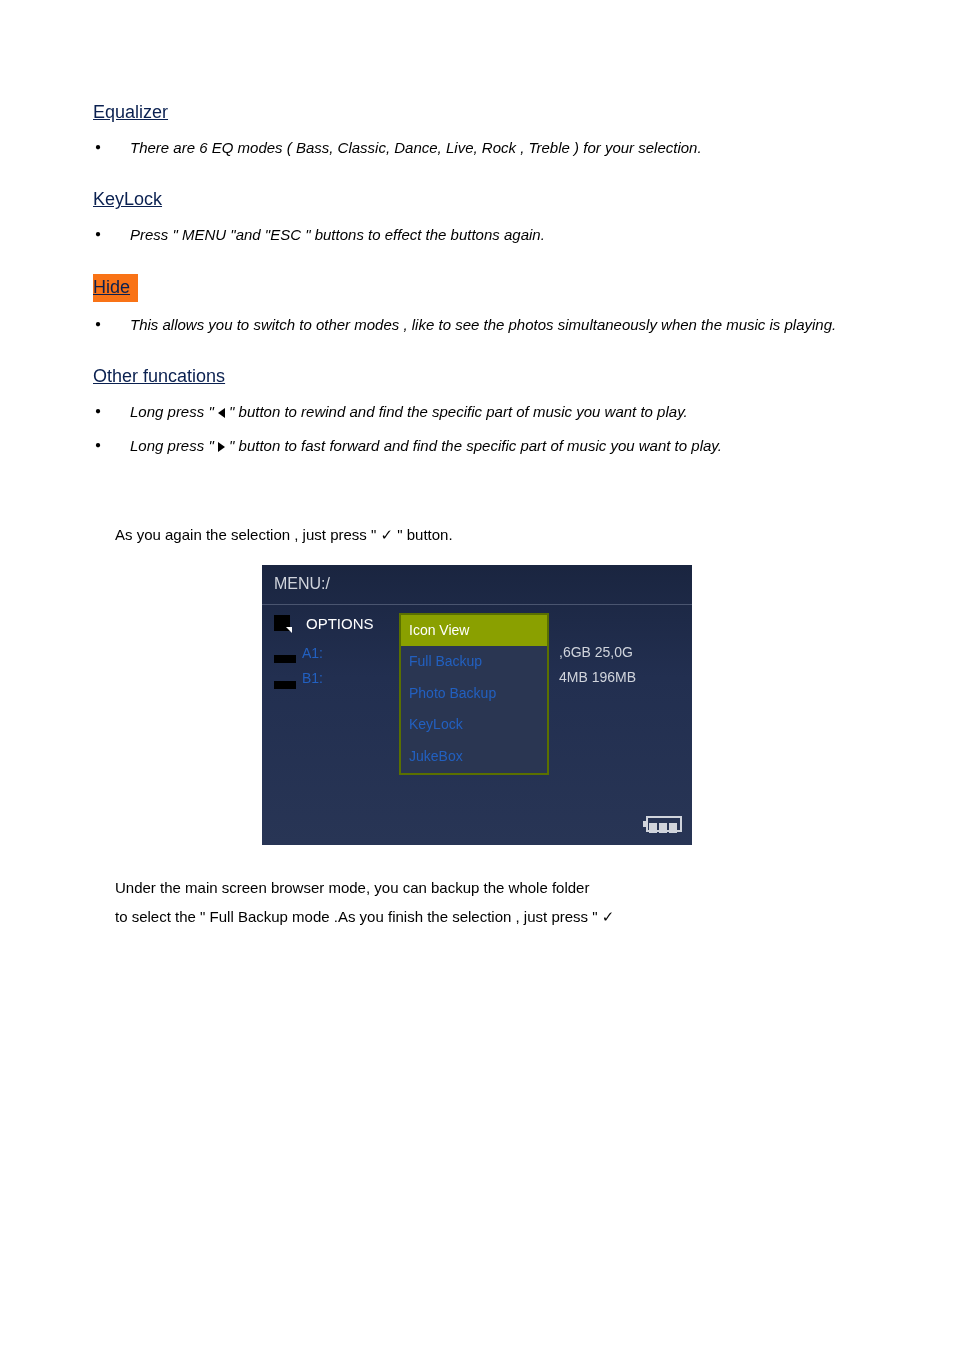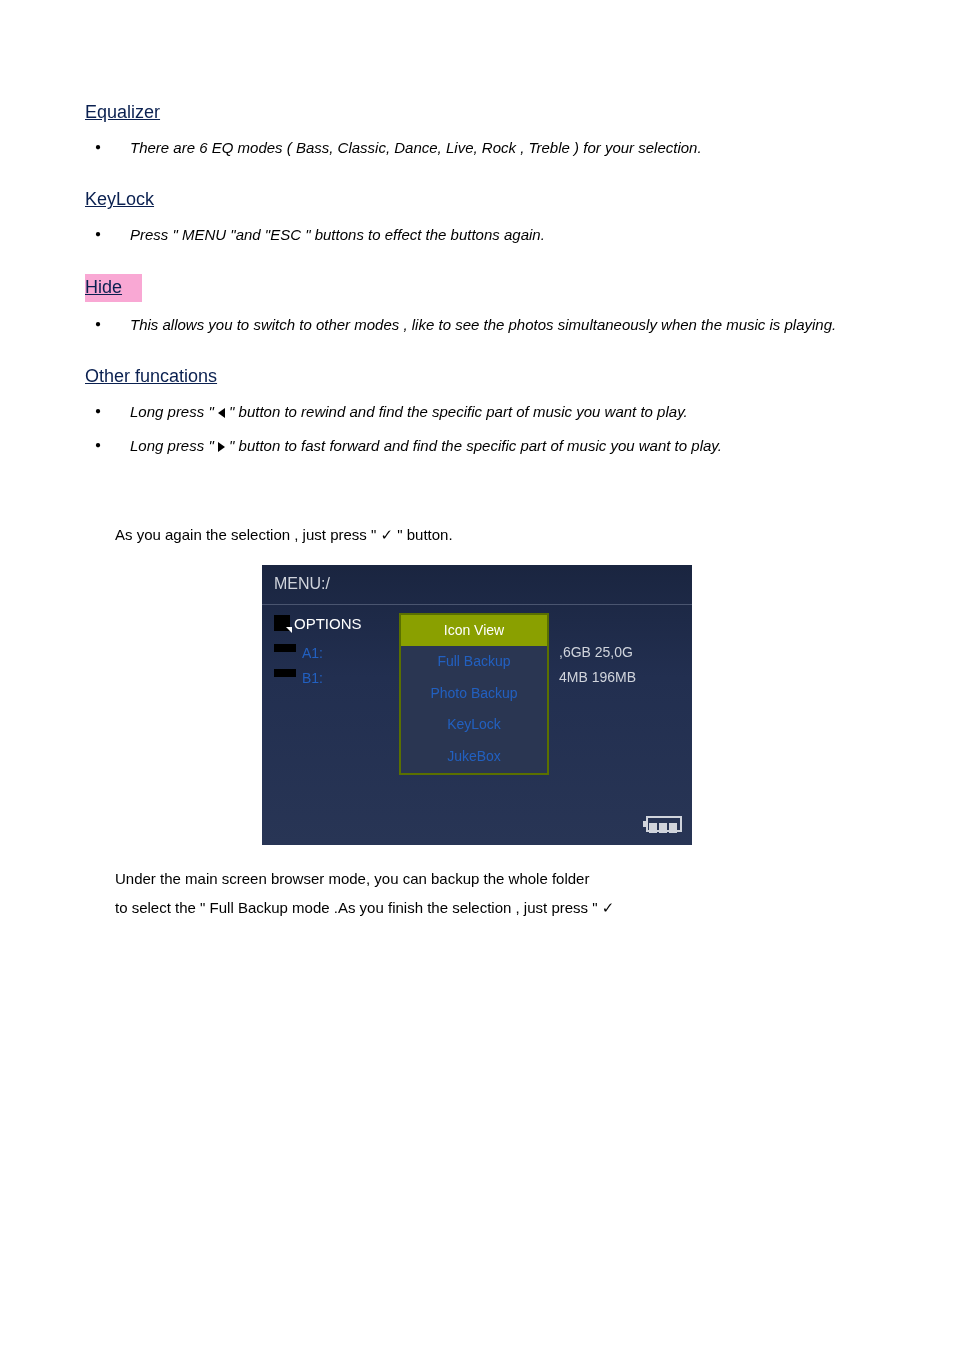--- a/index.html
+++ b/index.html
@@ -1,36 +1,36 @@
 <!DOCTYPE html>
 <html><head>
   <meta charset="utf-8">
   <style>
     * { margin: 0; padding: 0; box-sizing: border-box; }
     body { font-family: Arial, sans-serif; font-size: 15px; color: #000; background: #fff; padding: 100px 85px 60px 85px; line-height: 1.4; }
-    .section-header { color: #0a2050; font-size: 18px; text-decoration: underline; margin-top: 24px; margin-bottom: 8px; }
+    .section-header { color: #0a2050; font-size: 18px; text-decoration: underline; margin-top: 24px; margin-bottom: 8px; margin-left: 8px; }
     .section-header.first { margin-top: 0; }
-    .section-header.hide-bg { display: inline-block; background: #f9a8d4; padding: 1px 20px 1px 0; }
+    .section-header.hide-bg { display: inline-block; background: #f97316; padding: 1px 8px 1px 0; }
     ul { list-style: none; margin-left: 0px; font-style: italic; }
     ul li { position: relative; padding-left: 45px; margin-bottom: 4px; }
     ul li::before { content: "●"; position: absolute; left: 10px; font-size: 10px; top: 4px; }
     .li-text { line-height: 2.0; }
     .block-para { margin-top: 60px; margin-left: 30px; line-height: 1.9; }
-    .block-para2 { margin-top: 20px; margin-left: 30px; line-height: 1.9; }
+    .block-para2 { margin-top: 29px; margin-left: 30px; line-height: 1.9; }
     .device-screen { width: 430px; height: 280px; margin: 16px auto 16px auto; background: linear-gradient(#1a2540, #222f50 40%, #283555); position: relative; color: #fff; font-family: Arial, sans-serif; }
     .ds-path { font-size: 16px; color: #d0d4dc; padding: 8px 12px; border-bottom: 1px solid #4a5570; }
     .ds-body { padding: 8px 12px; display: flex; gap: 10px; }
     .ds-left { width: 115px; }
-    .ds-options { display: flex; align-items: center; gap: 4px; margin-bottom: 10px; }
+    .ds-options { display: flex; align-items: center; gap: 16px; margin-bottom: 10px; }
     .opt-icon { width: 16px; height: 16px; background: #000; display: inline-block; position: relative; }
     .opt-icon::after { content: ""; position: absolute; right: -2px; bottom: -2px; width: 0; height: 0; border-left: 6px solid transparent; border-top: 6px solid #fff; }
-    .ds-item { display: flex; align-items: flex-start; gap: 6px; margin: 6px 0; color: #2260c0; font-size: 14px; }
+    .ds-item { display: flex; align-items: flex-end; gap: 6px; margin: 6px 0; color: #2260c0; font-size: 14px; }
     .ds-item .bar { width: 22px; height: 8px; background: #000; }
     .ds-menu { width: 150px; border: 2px solid #5a7000; background: #2a3652; }
-    .ds-menu-item { padding: 6px 8px; font-size: 14px; color: #2260c0; text-align: center; }
+    .ds-menu-item { padding: 6px 8px; font-size: 14px; color: #2260c0; text-align: left; }
     .ds-menu-item.selected { background: #8aa000; color: #fff; }
     .ds-right { flex: 1; padding-top: 30px; font-size: 14px; color: #d0d4dc; }
     .ds-right div { margin-bottom: 6px; }
     .ds-battery { position: absolute; bottom: 6px; right: 10px; }
     .batt-outer { display: inline-block; width: 36px; height: 16px; border: 2px solid #d0d4dc; position: relative; }
     .batt-outer::before { content: ""; position: absolute; left: -5px; top: 3px; width: 3px; height: 6px; background: #d0d4dc; }
     .batt-cell { display: inline-block; width: 8px; height: 10px; background: #d0d4dc; margin: 1px 1px; }
     .tri-left { display: inline-block; width: 0; height: 0; border-top: 5px solid transparent; border-bottom: 5px solid transparent; border-right: 7px solid #000; vertical-align: middle; }
     .tri-right { display: inline-block; width: 0; height: 0; border-top: 5px solid transparent; border-bottom: 5px solid transparent; border-left: 7px solid #000; vertical-align: middle; }
   </style>

